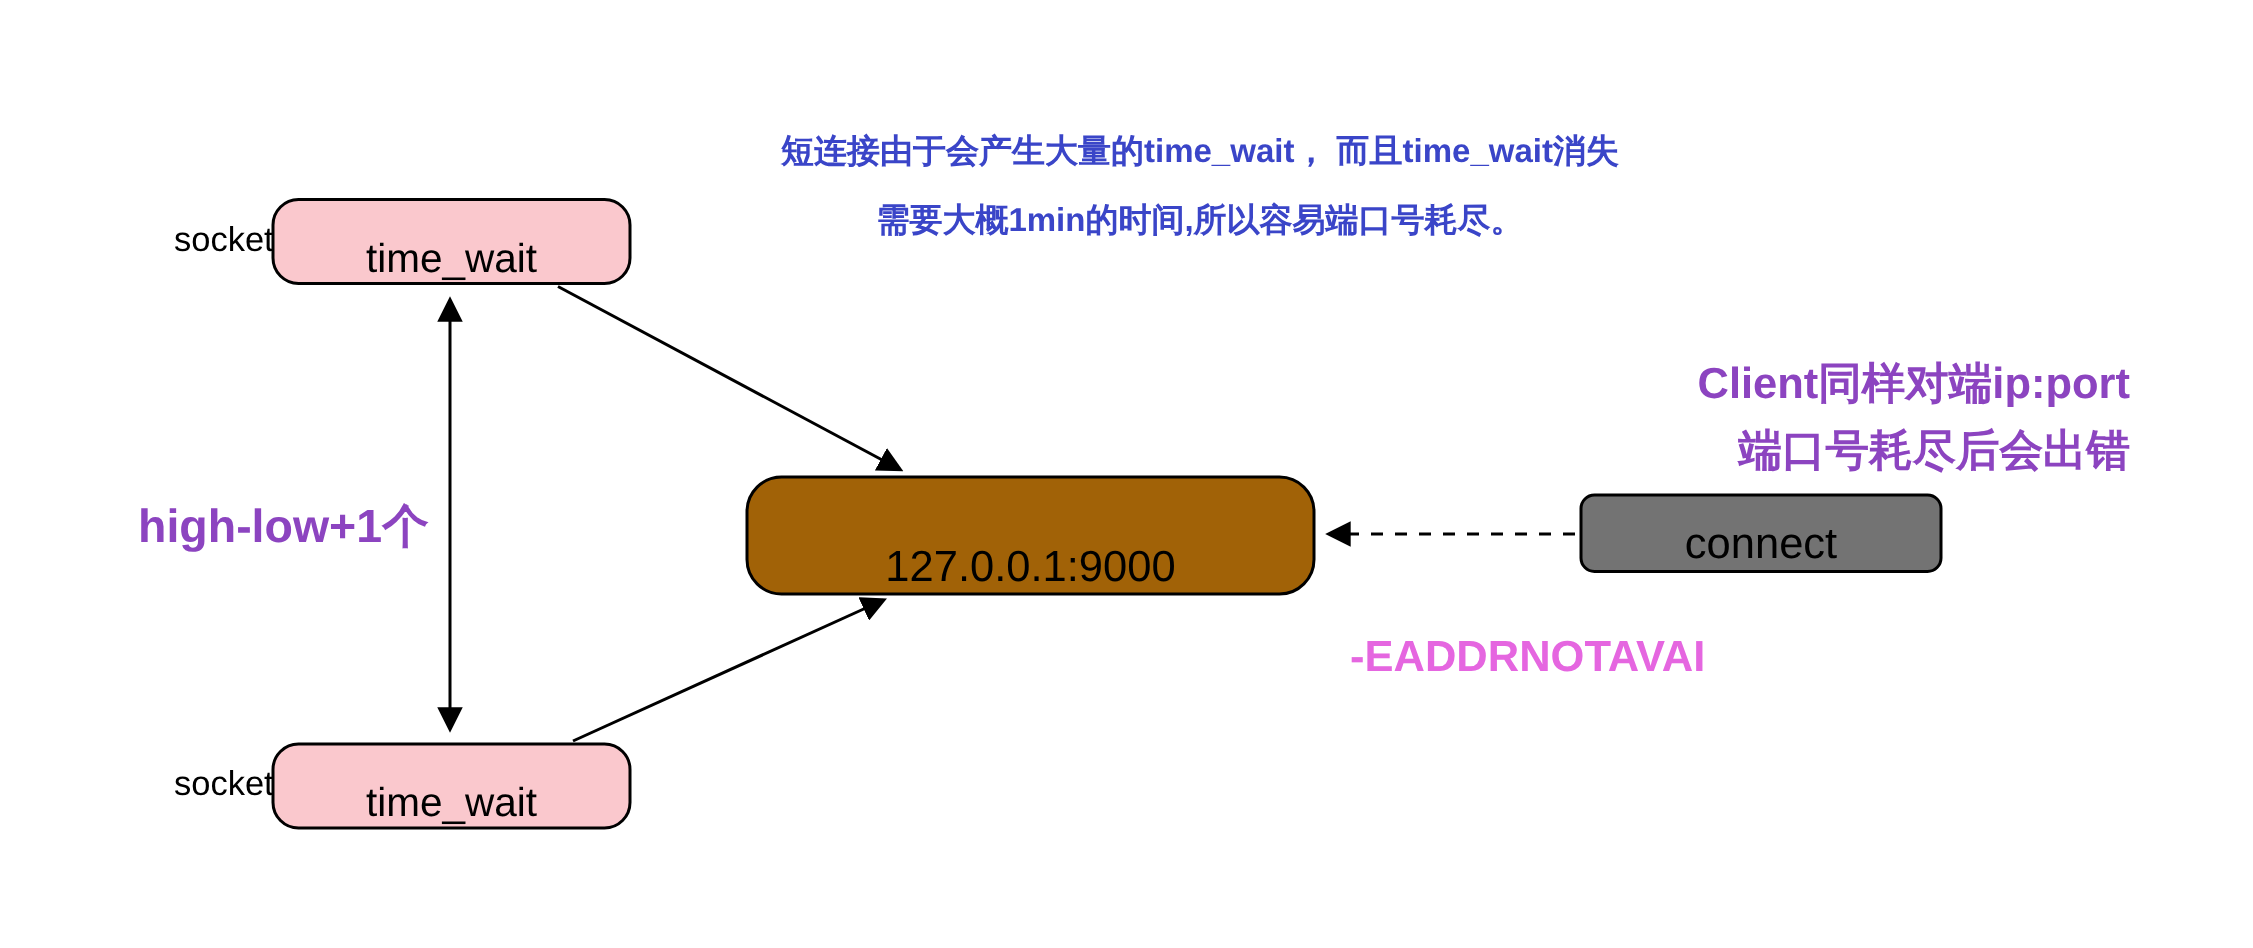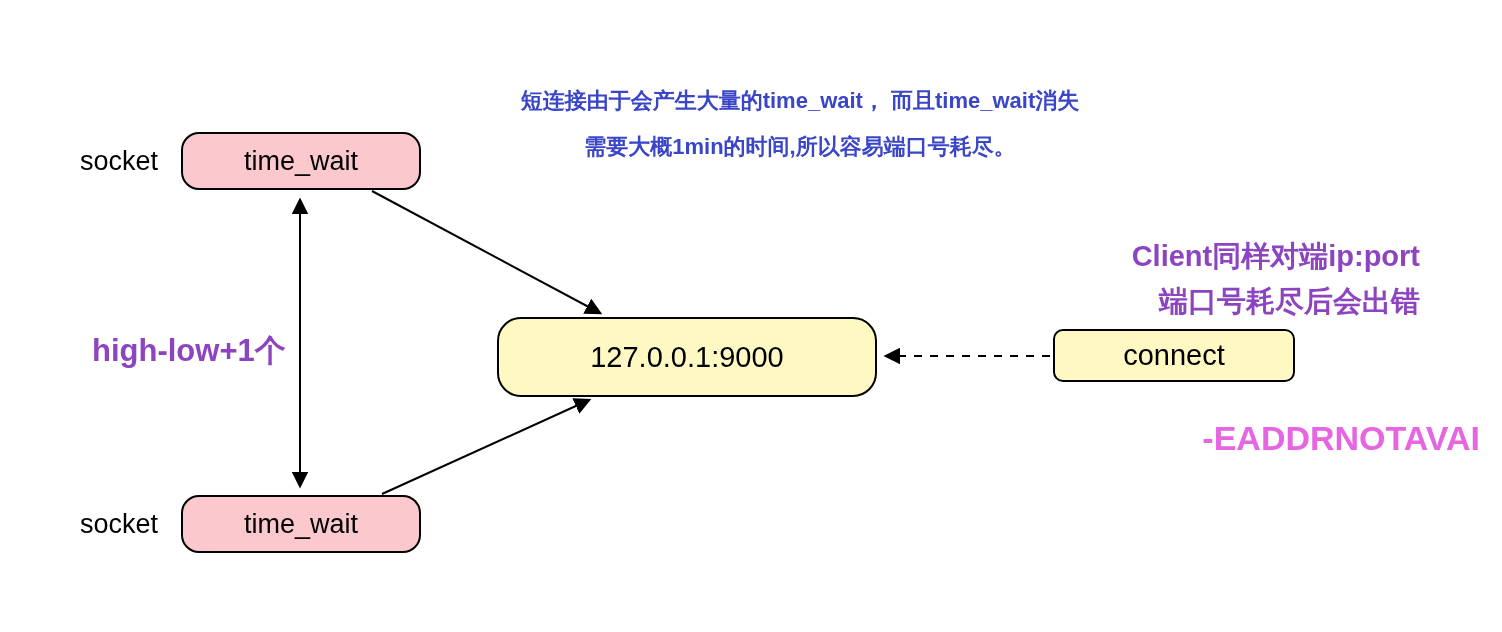--- a/index.html
+++ b/index.html
@@ -24,60 +24,61 @@
     text-align: center;
     color: #3a45c8;
     font-weight: bold;
     font-size: 22px;
     line-height: 46px;
     margin-top: 40px;
   }
 
   .node {
     display: flex;
-    align-items: center;
+    align-items: flex-end;
     justify-content: center;
     border: 2px solid #000000;
     box-sizing: border-box;
     color: #000000;
   }
 
   .pink-box {
     background: #fac8cd;
     border-radius: 18px;
     width: 240px;
     height: 58px;
     font-size: 27px;
   }
   .pink-top { left: 181px; top: 132px; }
   .pink-bottom { left: 181px; top: 495px; }
 
   .green-box {
-    background: #fef9c3;
+    background: #a16207;
     border-radius: 24px;
     width: 380px;
     height: 80px;
     font-size: 29px;
     left: 497px;
     top: 317px;
   }
 
   .blue-box {
-    background: #fef9c3;
+    background: #737373;
     border-radius: 10px;
     width: 242px;
     height: 53px;
     font-size: 29px;
     left: 1053px;
     top: 329px;
   }
 
   .socket-label {
     color: #000000;
-    font-size: 27px;
+    font-size: 23px;
+    margin-left: 36px;
   }
   .socket-top { left: 80px; top: 146px; }
   .socket-bottom { left: 80px; top: 509px; }
 
   .purple-note {
     color: #8c44c0;
     font-size: 29px;
     font-weight: bold;
   }
   .client-note {
@@ -91,23 +92,23 @@
     left: 92px;
     top: 330px;
     font-size: 31px;
     text-align: right;
   }
 
   .magenta-note {
     left: 900px;
     top: 418px;
     width: 580px;
-    text-align: right;
+    text-align: left;
     color: #e566e0;
-    font-size: 34px;
+    font-size: 29px;
     font-weight: bold;
     line-height: 40px;
   }
 
   svg.arrows {
     position: absolute;
     left: 0;
     top: 0;
     width: 1502px;
     height: 632px;

